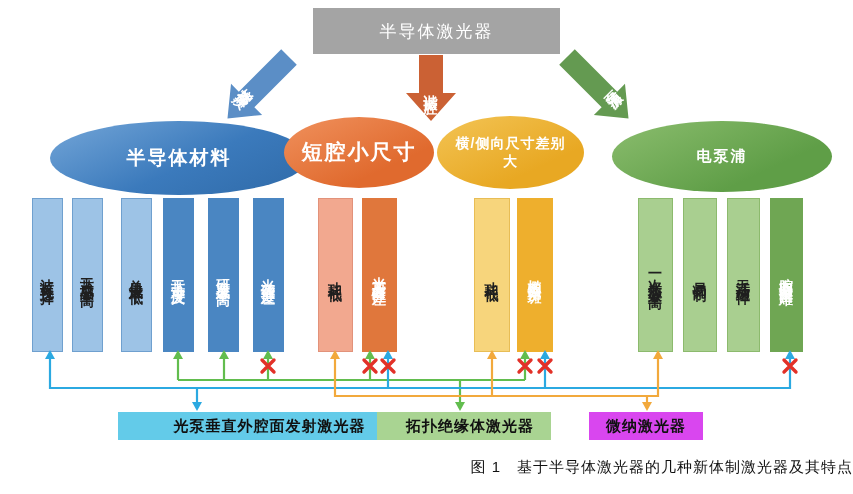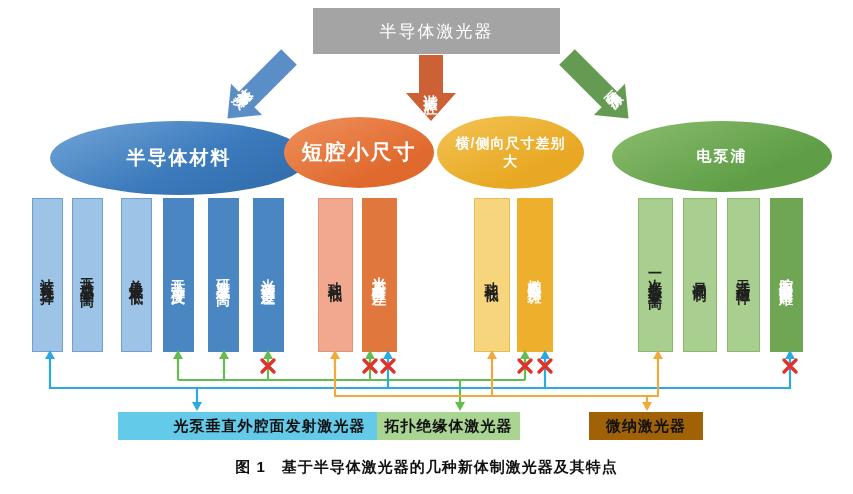--- a/index.html
+++ b/index.html
@@ -44,26 +44,26 @@
   .b-gold    { background:#eeaf2d; color:#ffffff; }
   .b-lgreen  { background:#a9cf90; border:1px solid #8cba6d; color:#1f1f1f; }
   .b-dgreen  { background:#6fa653; color:#ffffff; }
   
   .lbox {
     position:absolute; top:412px; height:28px; color:#111111;
     display:flex; align-items:center; justify-content:center;
     font-weight:bold; font-size:15px; letter-spacing:1px;
   }
   .lb-blue   { left:118px; width:247px; background:#63cbe9;padding-left:28px; }
-  .lb-green  { left:377px; width:143px; background:#a9d492; }
-  .lb-yellow { left:589px; width:114px; background:#a16207; }
+  .lb-green  { left:377px; width:162px; background:#a9d492;padding-left:12px; }
+  .lb-yellow { left:589px; width:114px; background:#d946ef; }
   
   .caption {
-    position:absolute; left:0; top:458px; width:100%; text-align:center;
-    color:#111111; font-weight:bold; font-size:15px; letter-spacing:1px;
+    position:absolute; left:0; top:458px; width:100%; text-align:right;
+    color:#111111; font-weight:normal; font-size:15px; letter-spacing:1px;
   }
   svg.layer { position:absolute; left:0; top:0; pointer-events:none; }
 </style>
 </head>
 <body>
 
 <div class="stage">
 
   <div class="titlebox">
     <span>半导体激光器</span>

